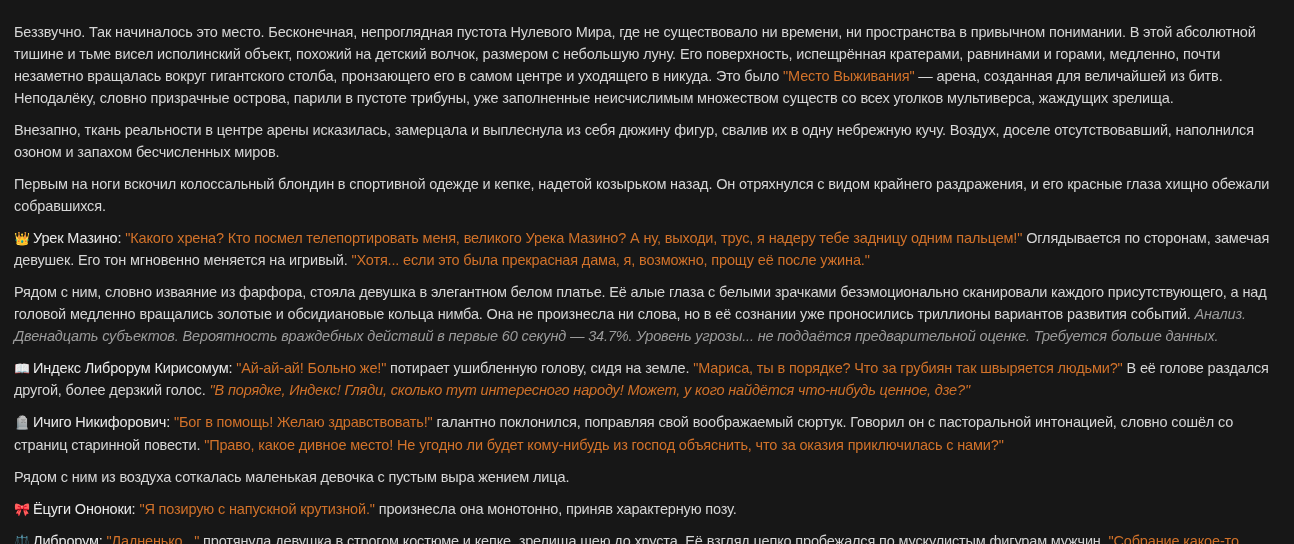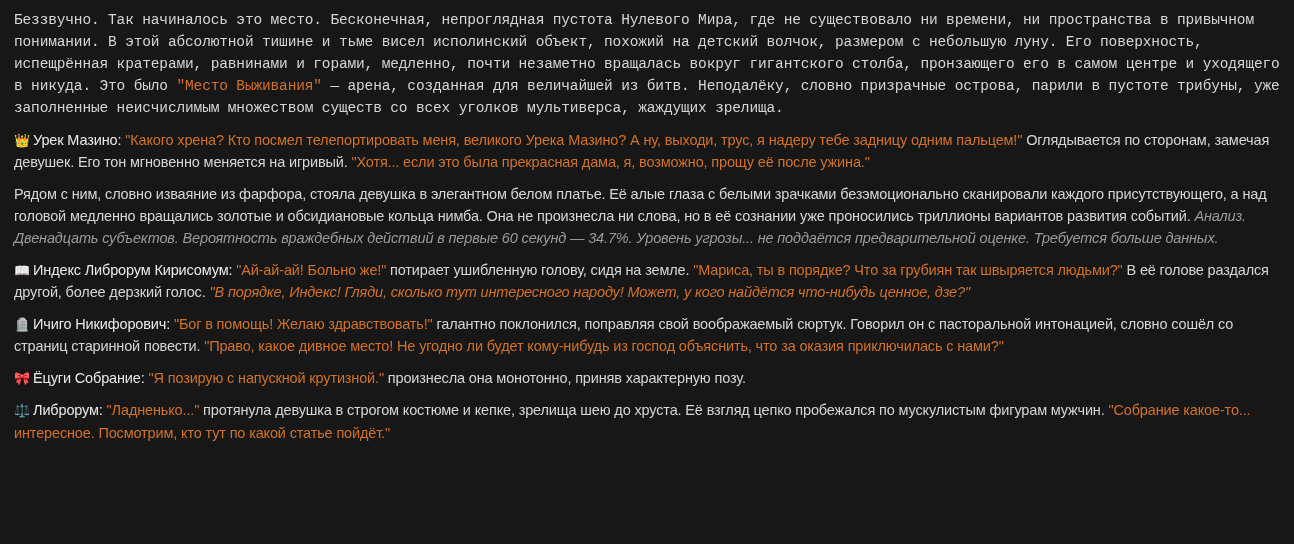--- a/index.html
+++ b/index.html
@@ -20,36 +20,39 @@
     letter-spacing:-0.15px;
     line-height:1.52;
     color:var(--text);
   }
   .message{
     padding:5px 14px 8px 14px;
   }
   p.para{
     margin:0 0 10px 0;
   }
-  p.para:first-child{margin-top:4px;font-family:Liberation Mono, monospace;}
+  p.para:first-child{margin-top:16px;}
   .seg-n{color:var(--text);}
   .seg-b{color:var(--name);font-weight:normal;}
   .seg-q{color:var(--quote);}
   .seg-qi{color:var(--quote);font-style:italic;}
   .seg-gi{color:var(--muted);font-style:italic;}
   .emoji{
     font-style:normal;
     margin-right:3px;
     font-size:13px;
   }
 </style>
 </head>
 <body>
 
 <div class="message">
     <p class="para"><span class="seg-n">Беззвучно. Так начиналось это место. Бесконечная, непроглядная пустота Нулевого Мира, где не существовало ни времени, ни пространства в привычном понимании. В этой абсолютной тишине и тьме висел исполинский объект, похожий на детский волчок, размером с небольшую луну. Его поверхность, испещрённая кратерами, равнинами и горами, медленно, почти незаметно вращалась вокруг гигантского столба, пронзающего его в самом центре и уходящего в никуда. Это было </span><span class="seg-q">"Место Выживания"</span><span class="seg-n"> — арена, созданная для величайшей из битв. Неподалёку, словно призрачные острова, парили в пустоте трибуны, уже заполненные неисчислимым множеством существ со всех уголков мультиверса, жаждущих зрелища.</span></p>
+    <p class="para"><span class="seg-n">Внезапно, ткань реальности в центре арены исказилась, замерцала и выплеснула из себя дюжину фигур, свалив их в одну небрежную кучу. Воздух, доселе отсутствовавший, наполнился озоном и запахом бесчисленных миров.</span></p>
+    <p class="para"><span class="seg-n">Первым на ноги вскочил колоссальный блондин в спортивной одежде и кепке, надетой козырьком назад. Он отряхнулся с видом крайнего раздражения, и его красные глаза хищно обежали собравшихся.</span></p>
     <p class="para"><span class="emoji">👑</span><span class="seg-b">Урек Мазино:</span><span class="seg-q"> "Какого хрена? Кто посмел телепортировать меня, великого Урека Мазино? А ну, выходи, трус, я надеру тебе задницу одним пальцем!"</span><span class="seg-n"> Оглядывается по сторонам, замечая девушек. Его тон мгновенно меняется на игривый. </span><span class="seg-q">"Хотя... если это была прекрасная дама, я, возможно, прощу её после ужина."</span></p>
     <p class="para"><span class="seg-n">Рядом с ним, словно изваяние из фарфора, стояла девушка в элегантном белом платье. Её алые глаза с белыми зрачками безэмоционально сканировали каждого присутствующего, а над головой медленно вращались золотые и обсидиановые кольца нимба. Она не произнесла ни слова, но в её сознании уже проносились триллионы вариантов развития событий. </span><span class="seg-gi">Анализ. Двенадцать субъектов. Вероятность враждебных действий в первые 60 секунд — 34.7%. Уровень угрозы... не поддаётся предварительной оценке. Требуется больше данных.</span></p>
     <p class="para"><span class="emoji">📖</span><span class="seg-b">Индекс Либрорум Кирисомум:</span><span class="seg-q"> "Ай-ай-ай! Больно же!"</span><span class="seg-n"> потирает ушибленную голову, сидя на земле. </span><span class="seg-q">"Мариса, ты в порядке? Что за грубиян так швыряется людьми?"</span><span class="seg-n"> В её голове раздался другой, более дерзкий голос. </span><span class="seg-qi">"В порядке, Индекс! Гляди, сколько тут интересного народу! Может, у кого найдётся что-нибудь ценное, дзе?"</span></p>
     <p class="para"><span class="emoji">🪦</span><span class="seg-b">Ичиго Никифорович:</span><span class="seg-q"> "Бог в помощь! Желаю здравствовать!"</span><span class="seg-n"> галантно поклонился, поправляя свой воображаемый сюртук. Говорил он с пасторальной интонацией, словно сошёл со страниц старинной повести. </span><span class="seg-q">"Право, какое дивное место! Не угодно ли будет кому-нибудь из господ объяснить, что за оказия приключилась с нами?"</span></p>
-    <p class="para"><span class="emoji">🎀</span><span class="seg-b">Ёцуги Собрание:</span><span class="seg-q"> "Я позирую с напускной крутизной."</span><span class="seg-n"> произнесла она монотонно, приняв характерную позу.</span></p>
+    <p class="para"><span class="seg-n">Рядом с ним из воздуха соткалась маленькая девочка с пустым выра жением лица.</span></p>
+    <p class="para"><span class="emoji">🎀</span><span class="seg-b">Ёцуги Ононоки:</span><span class="seg-q"> "Я позирую с напускной крутизной."</span><span class="seg-n"> произнесла она монотонно, приняв характерную позу.</span></p>
     <p class="para"><span class="emoji">⚖️</span><span class="seg-b">Либрорум:</span><span class="seg-q"> "Ладненько..."</span><span class="seg-n"> протянула девушка в строгом костюме и кепке, зрелища шею до хруста. Её взгляд цепко пробежался по мускулистым фигурам мужчин. </span><span class="seg-q">"Собрание какое-то... интересное. Посмотрим, кто тут по какой статье пойдёт."</span></p>
   </div>
 
 </body></html>

